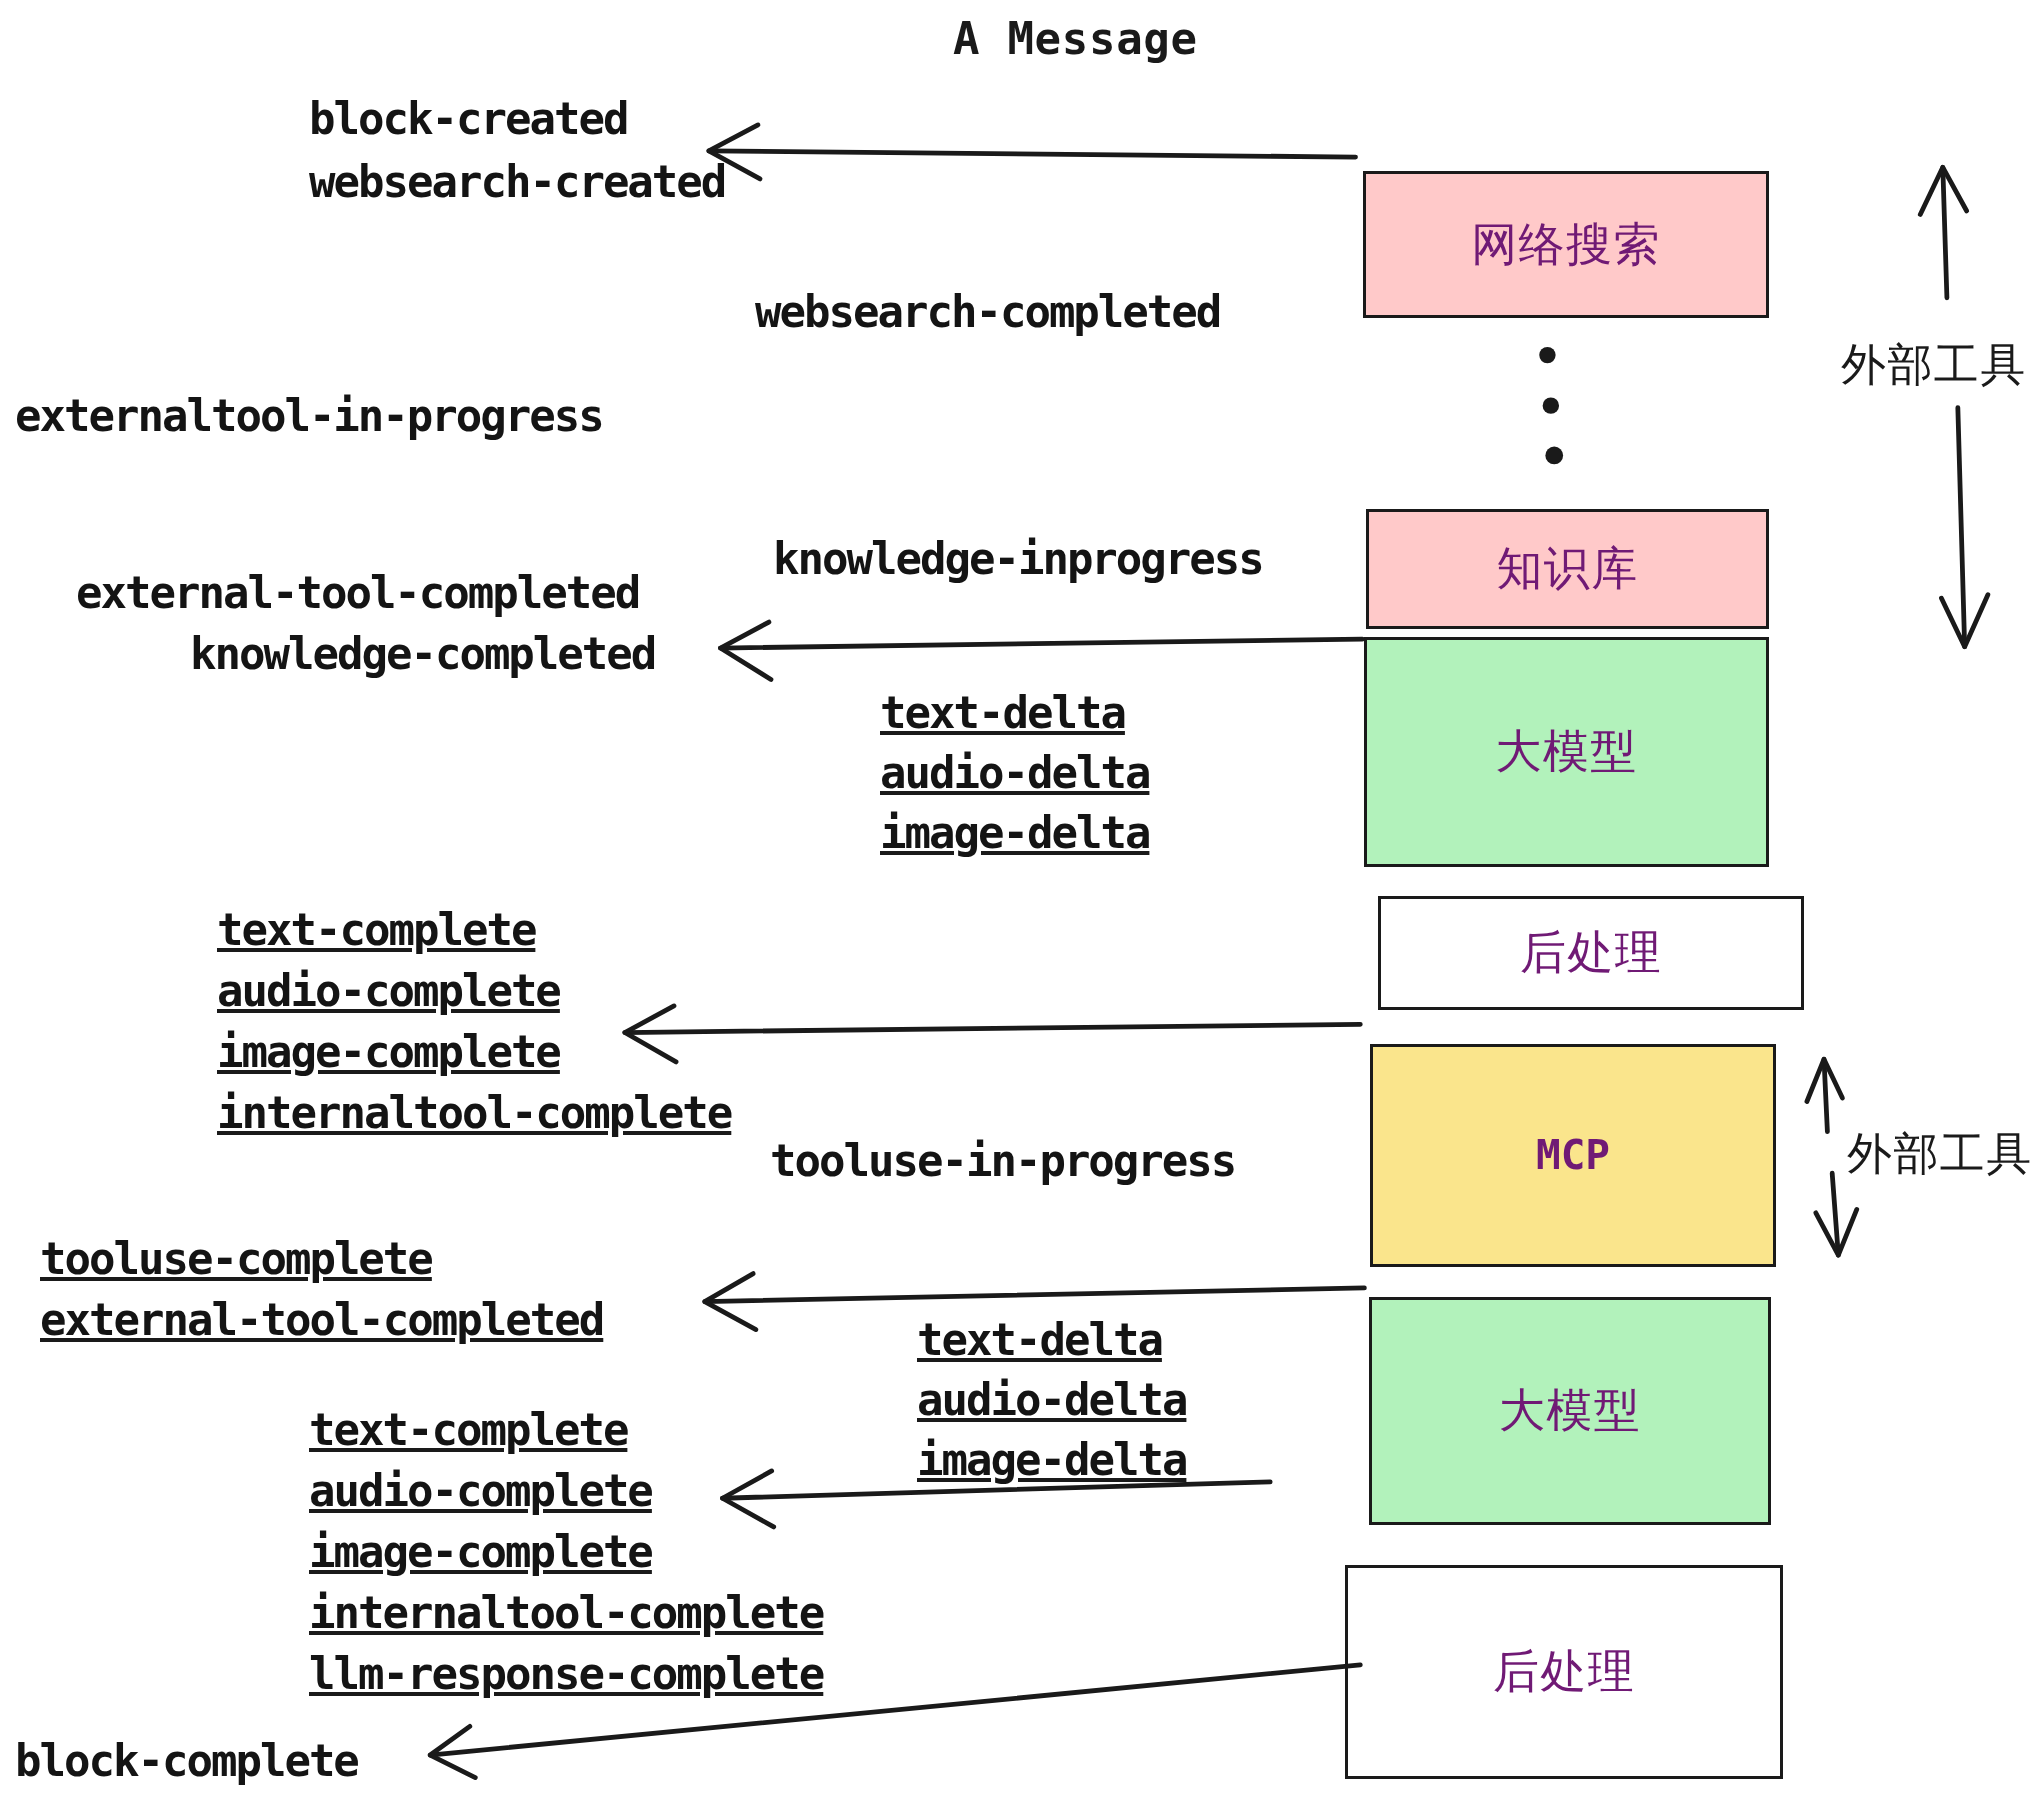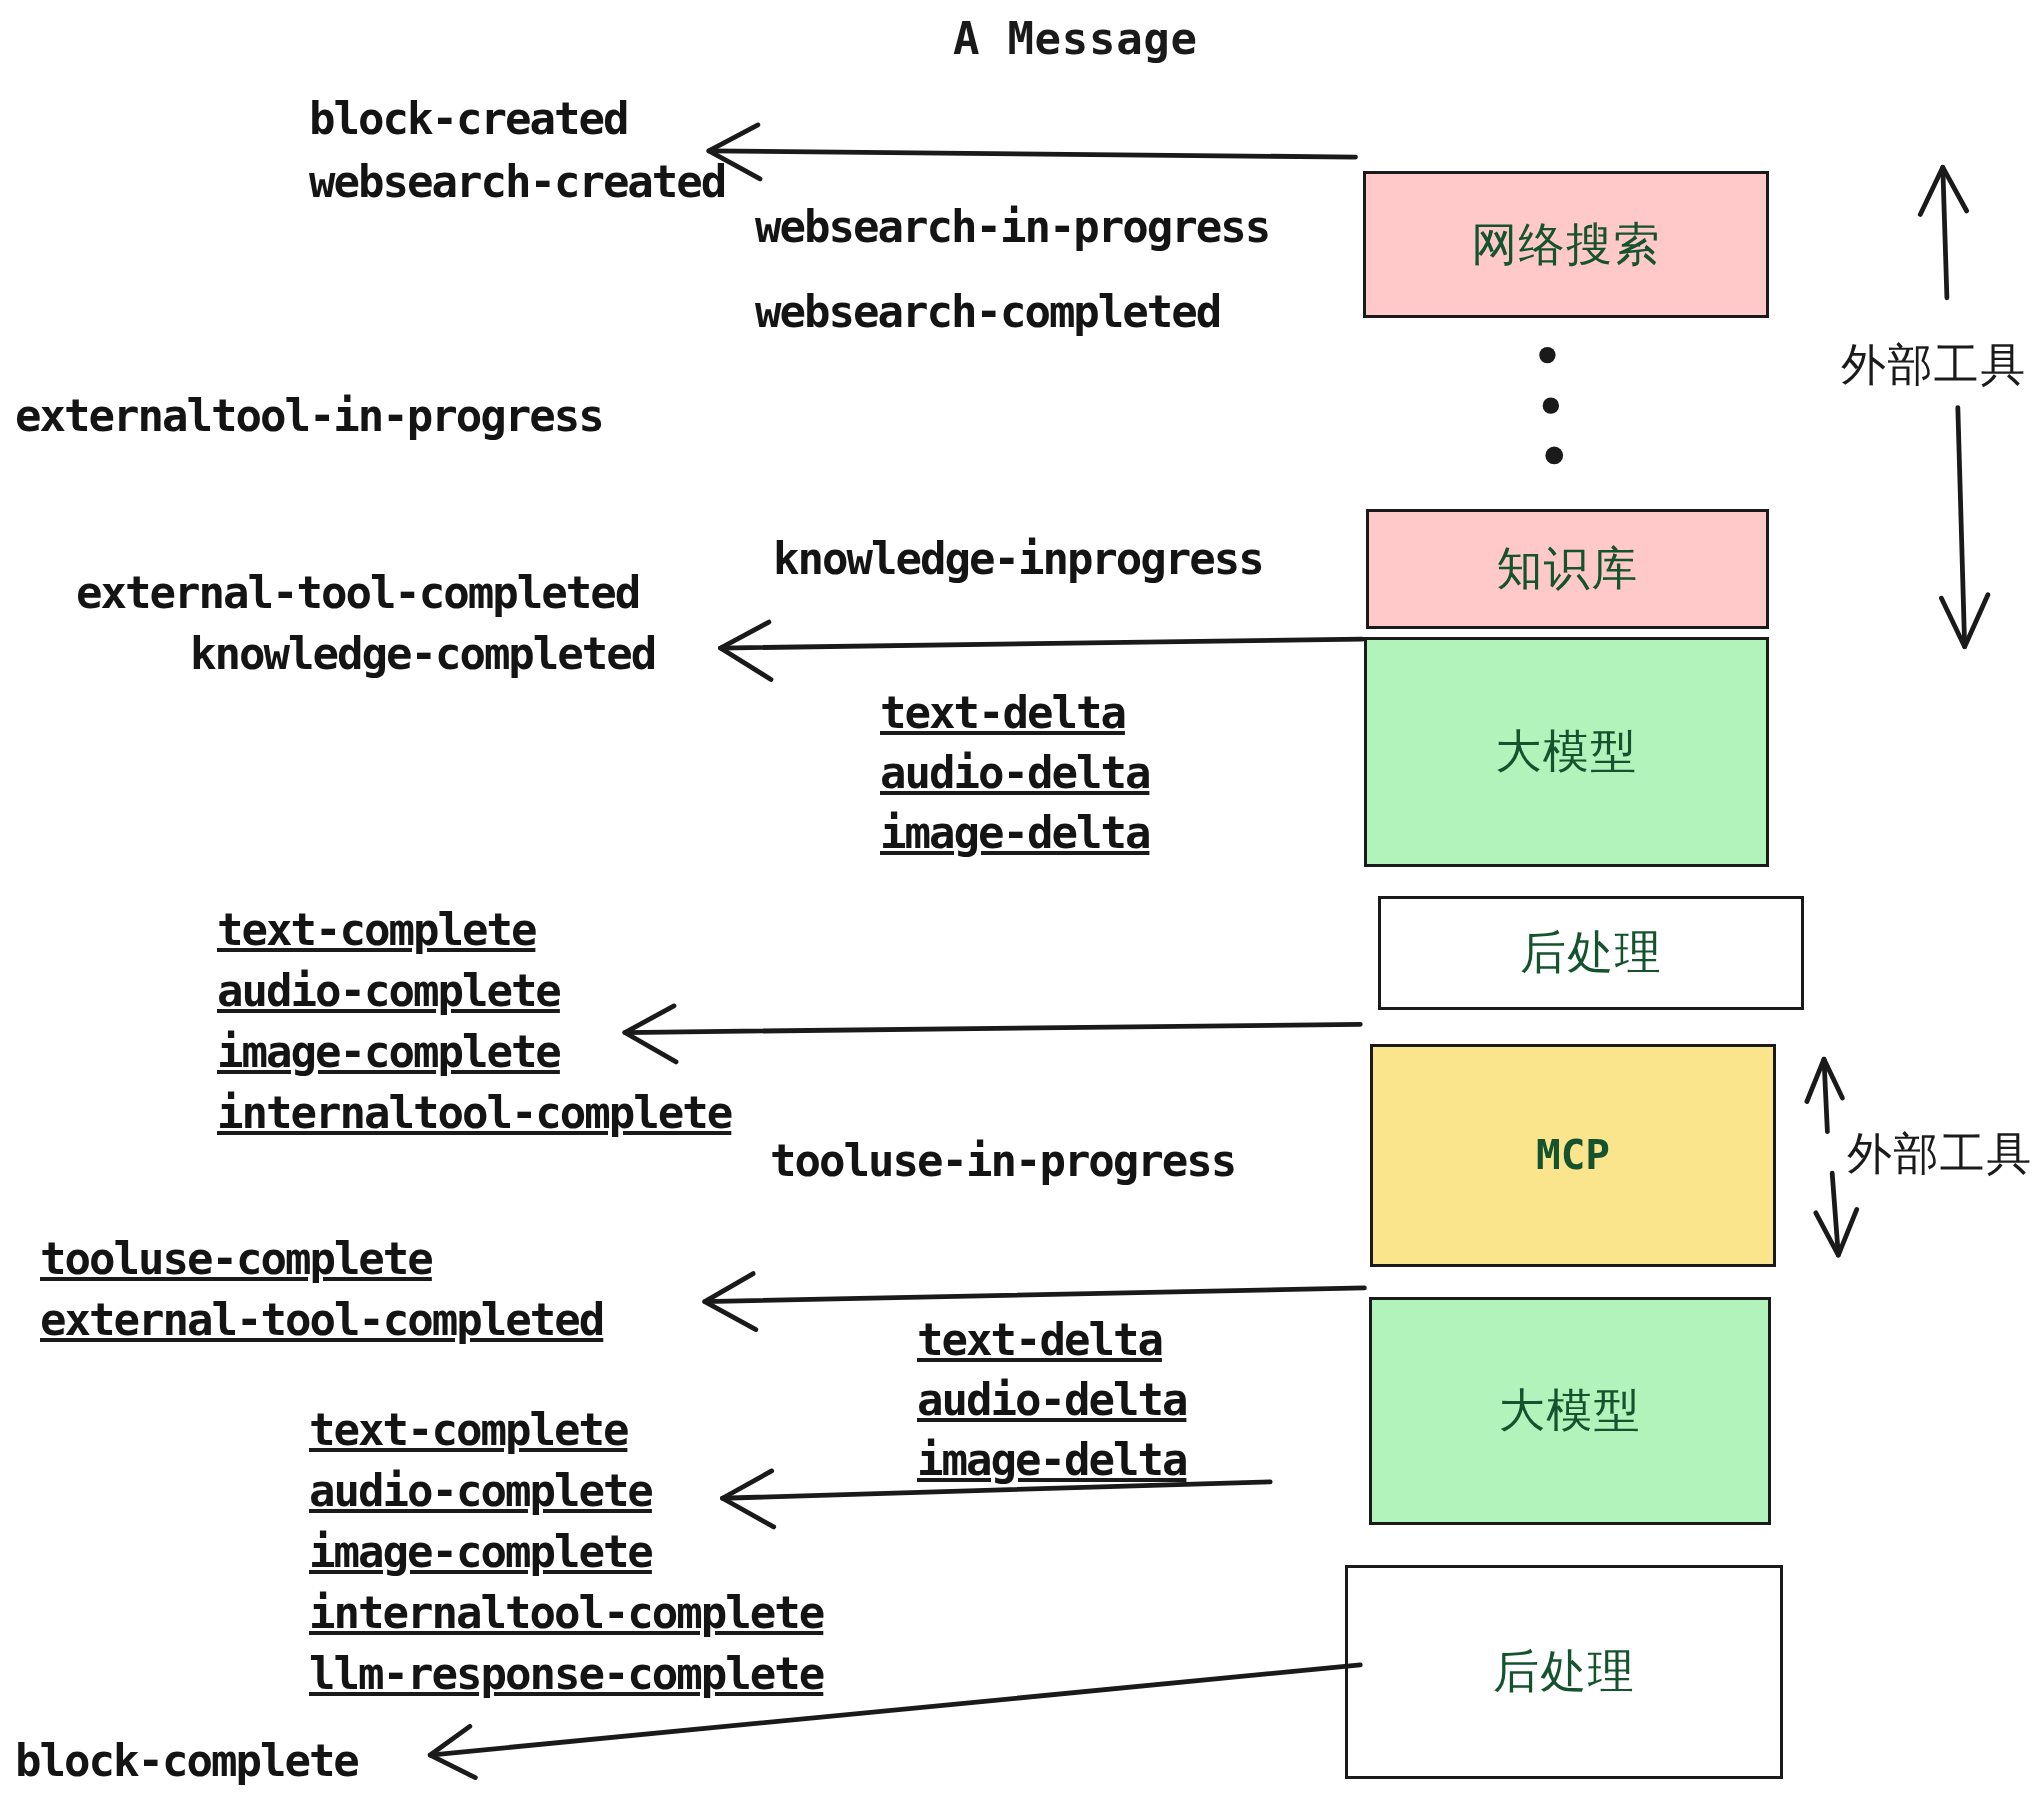--- a/index.html
+++ b/index.html
@@ -37,21 +37,21 @@
   .box {
     position: absolute;
     border: 3.4px solid #1a1a1a;
     box-sizing: border-box;
     display: flex;
     align-items: center;
     justify-content: center;
     font-family: "DejaVu Sans", "Liberation Sans", sans-serif;
     font-size: 46px;
     letter-spacing: 1.4px;
-    color: #14532d;
+    color: #701a75;
   }
   .box.mcp-box {
     font: bold 41px/1 "DejaVu Sans Mono", monospace;
     letter-spacing: 0;
     text-align: right;
   }
   .side-label {
     position: absolute;
     font-family: "DejaVu Sans", "Liberation Sans", sans-serif;
     font-size: 45px;
@@ -76,21 +76,20 @@
 </style>
 </head>
 <body>
 
 <div id="canvas">
 
   <div class="title" style="left:953px; top:15px">A Message</div>
 
   <div class="evt" style="left:309px; top:94px">block-created</div>
   <div class="evt" style="left:309px; top:157px">websearch-created</div>
-  <div class="evt" style="left:755px; top:202px">websearch-in-progress</div>
   <div class="evt" style="left:755px; top:287px">websearch-completed</div>
   <div class="evt" style="left:15px; top:391px">externaltool-in-progress</div>
   <div class="evt" style="left:773px; top:534px">knowledge-inprogress</div>
   <div class="evt" style="left:76px; top:568px">external-tool-completed</div>
   <div class="evt" style="left:190px; top:629px">knowledge-completed</div>
 
   <div class="evt-group" style="left:880px; top:683px">
     <div class="evt-line">text-delta</div>
     <div class="evt-line">audio-delta</div>
     <div class="evt-line">image-delta</div>

